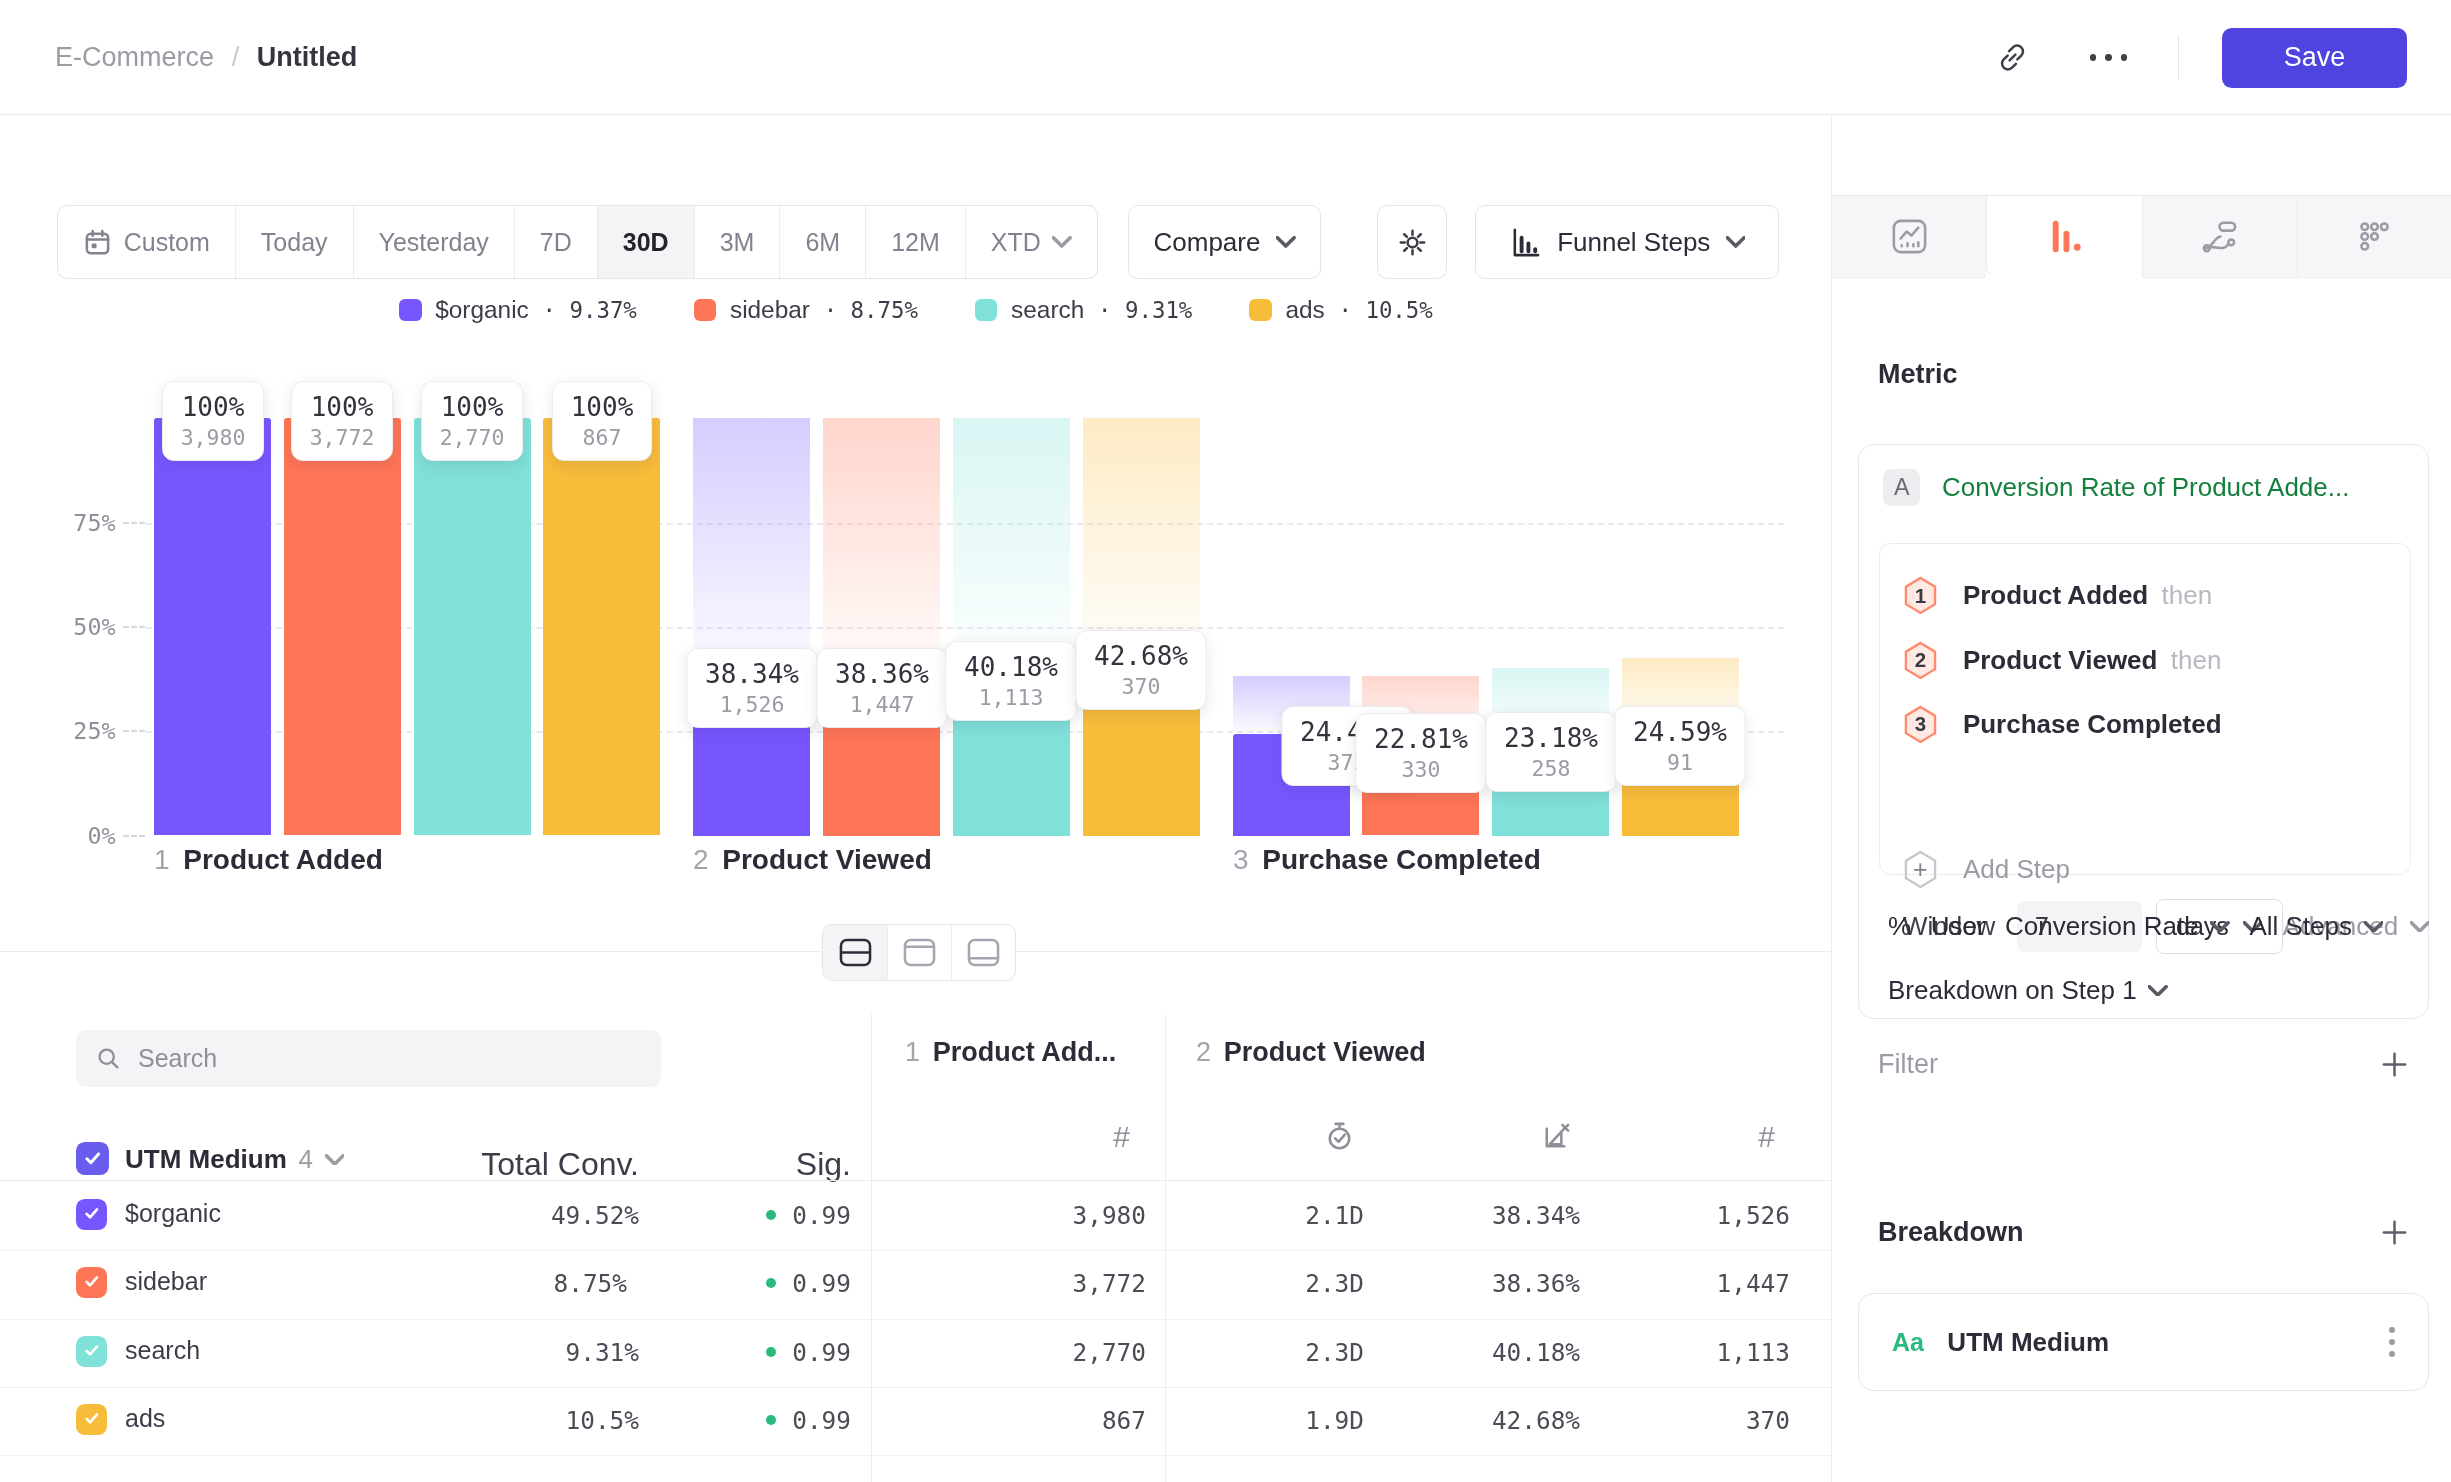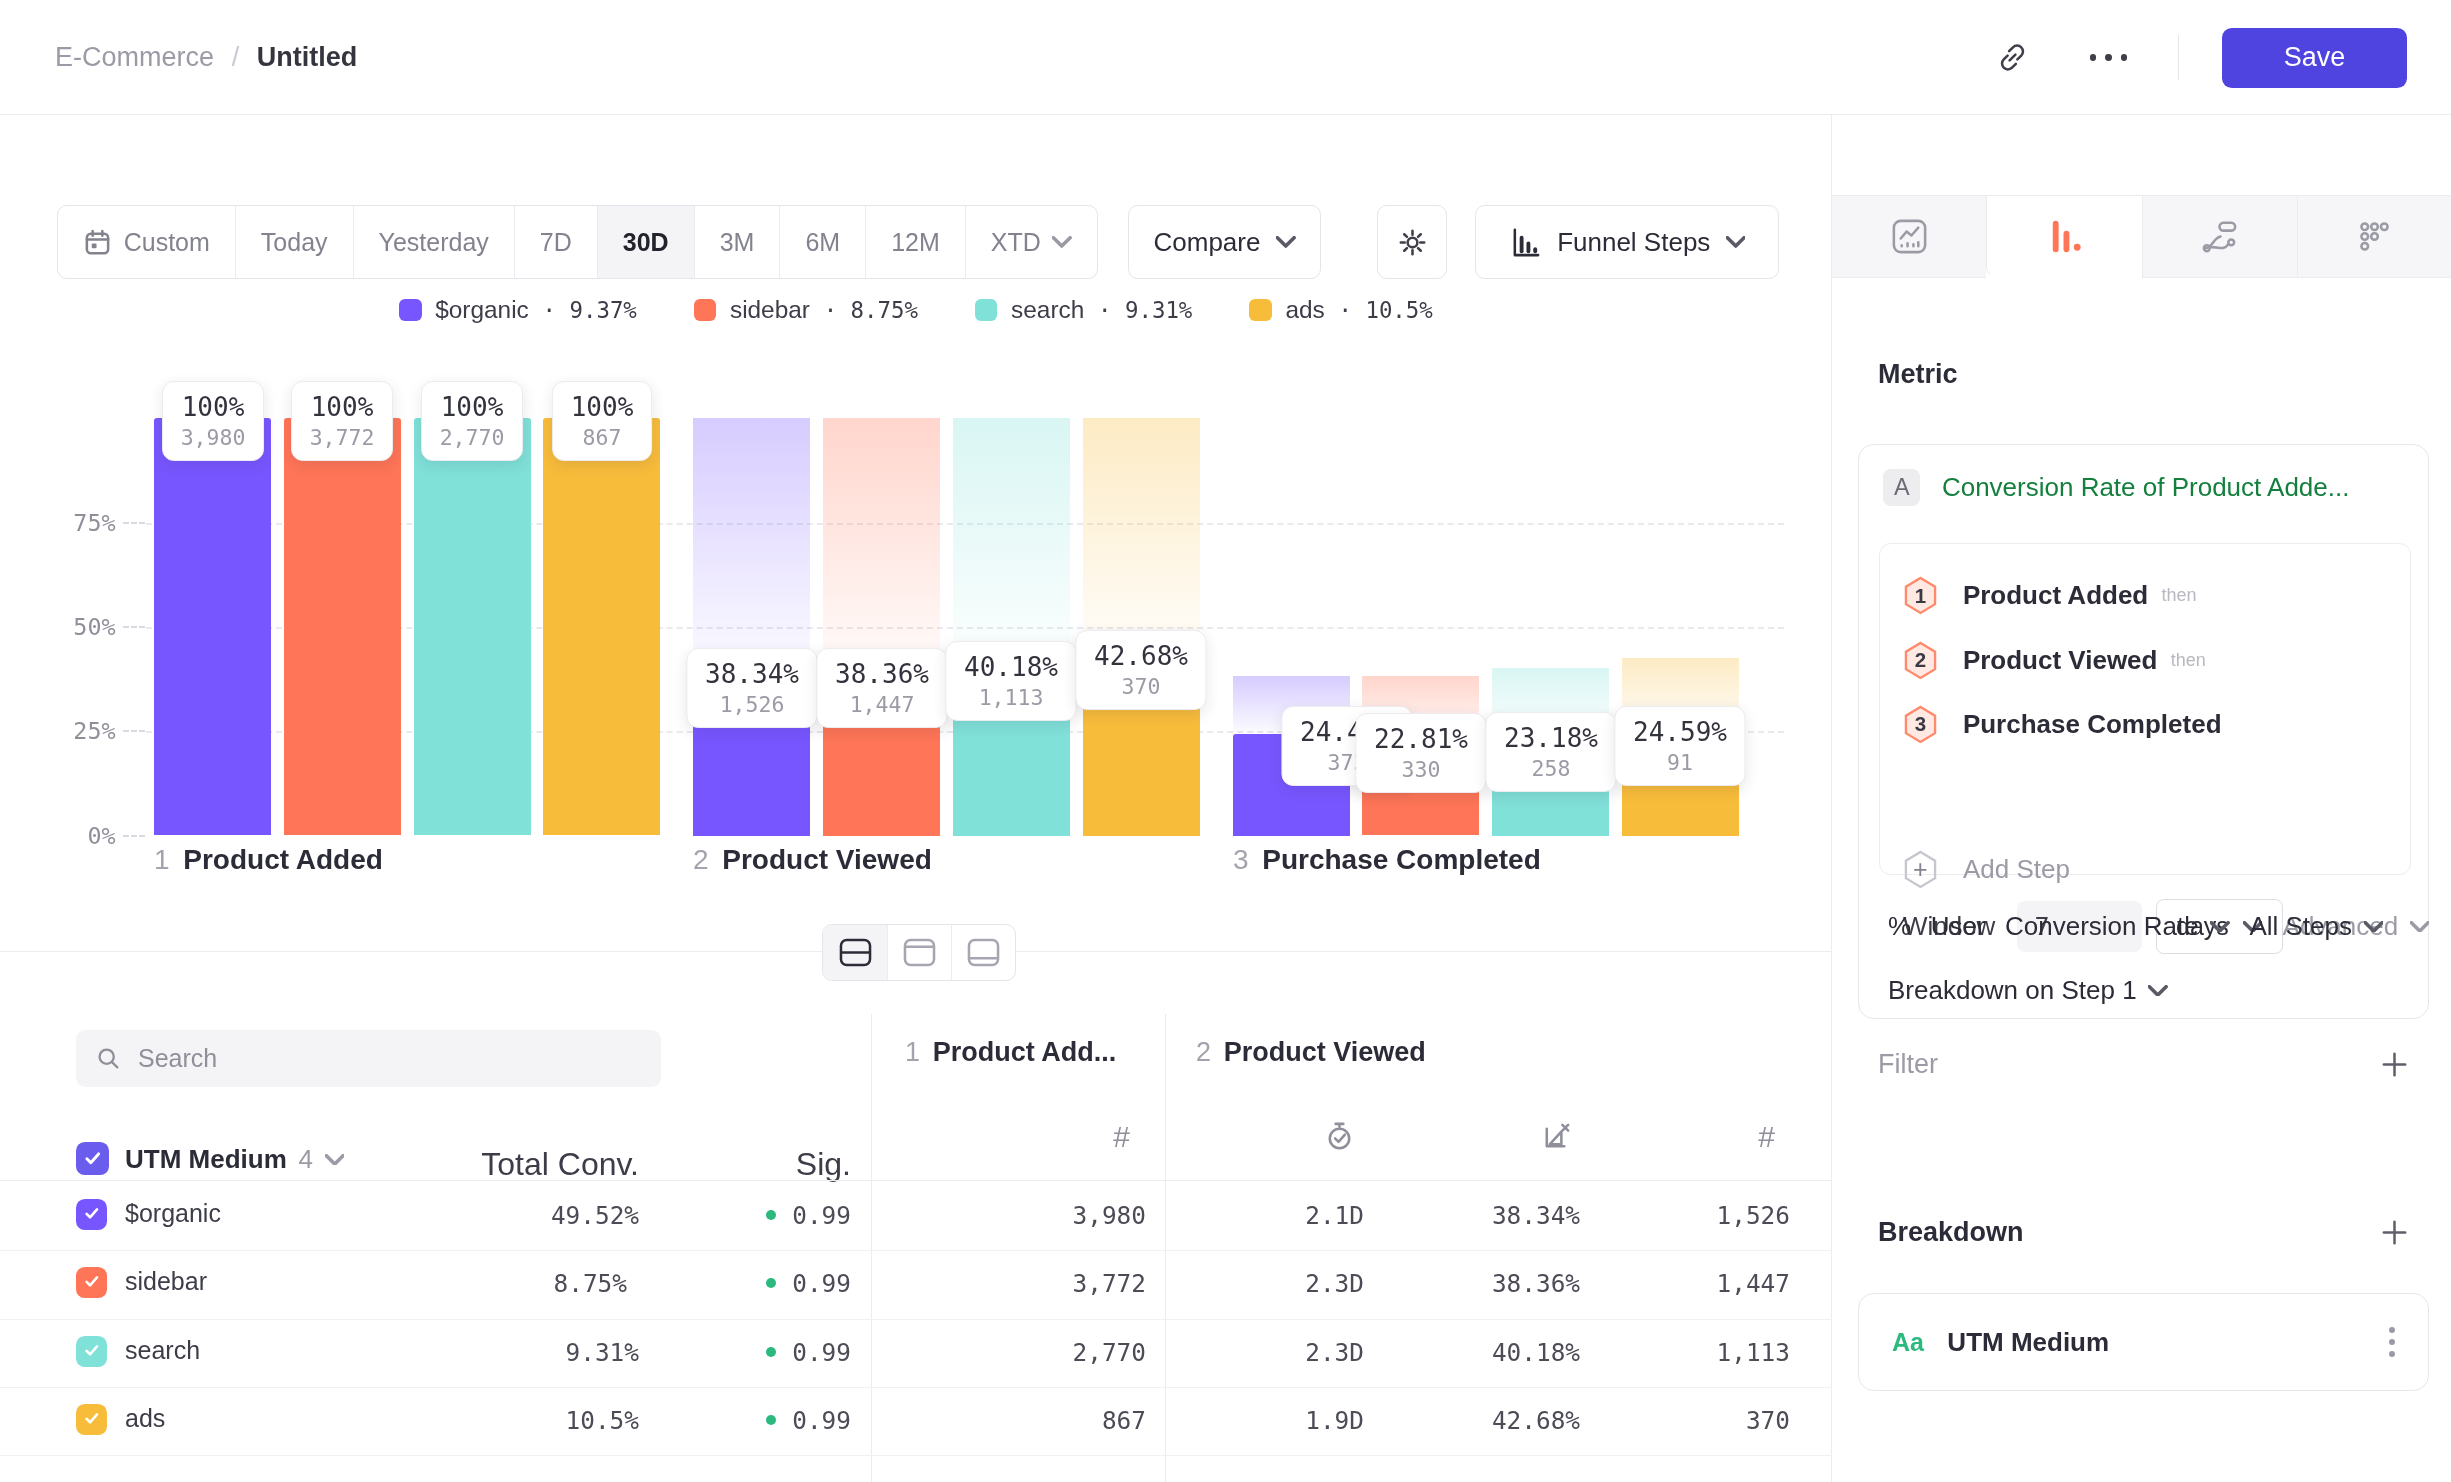--- a/index.html
+++ b/index.html
@@ -111,21 +111,21 @@
   .a-row { position:absolute; left:24.4px; top:24.4px; display:flex; align-items:center; gap:21.5px; }
   .a-badge { width:37px; height:37px; border-radius:7.8px; background:#ededf0; color:#6b6b76;
     font-size:23.4px; display:flex; align-items:center; justify-content:center; }
   .a-title { font-size:26px; color:#15803d; white-space:nowrap; }
   .steps-card { position:absolute; left:19.5px; top:98px; width:532px; height:332px; border:1px solid #ececf0; border-radius:11.7px; }
   .mstep { position:absolute; left:23.4px; height:64px; display:flex; align-items:center; gap:25px; cursor:pointer; }
   .hex { position:relative; width:35px; height:39px; display:flex; align-items:center; justify-content:center; }
   .hex svg { position:absolute; inset:0; }
   .hex span { position:relative; font-size:20.5px; color:#3a3a45; font-weight:700; }
   .mstep .nm { font-size:26px; font-weight:700; color:#2c2c38; white-space:nowrap; }
-  .mstep .then { font-size:18px; color:#b8b8c1; margin-left:-11.7px;text-align:right; }
+  .mstep .then { font-size:26px; color:#b8b8c1; margin-left:-11.7px;text-align:right; }
   .mstep.addstep .nm { color:#9b9ba6; font-weight:400; }
   .win-row { position:absolute; left:23.4px; right:17.6px; height:55px; display:flex; align-items:center; }
   .win-row .wlbl { font-size:26px; color:#3d3d49; margin-right:21.5px; }
   .win-input { width:125px; height:51px; background:#f4f4f6; border:none; border-radius:7.8px; padding:0 17.6px;
     font-size:25px; color:#3d3d49; outline:none; }
   .days-sel { margin-left:13.7px; height:55px; padding:0 19.5px; border:1px solid #dcdce2; border-radius:7.8px;
     display:flex; align-items:center; gap:13.7px; font-size:25px; color:#2c2c38; cursor:pointer; }
   .adv { margin-left:auto; display:flex; align-items:center; gap:11.7px; font-size:26px; color:#9b9ba6; cursor:pointer; }
   .meas-row { position:absolute; left:29px; display:flex; align-items:center; gap:19.5px; font-size:26px; color:#2c2c38; }
   .meas-row .dd { display:flex; align-items:center; gap:11.7px; cursor:pointer; }

